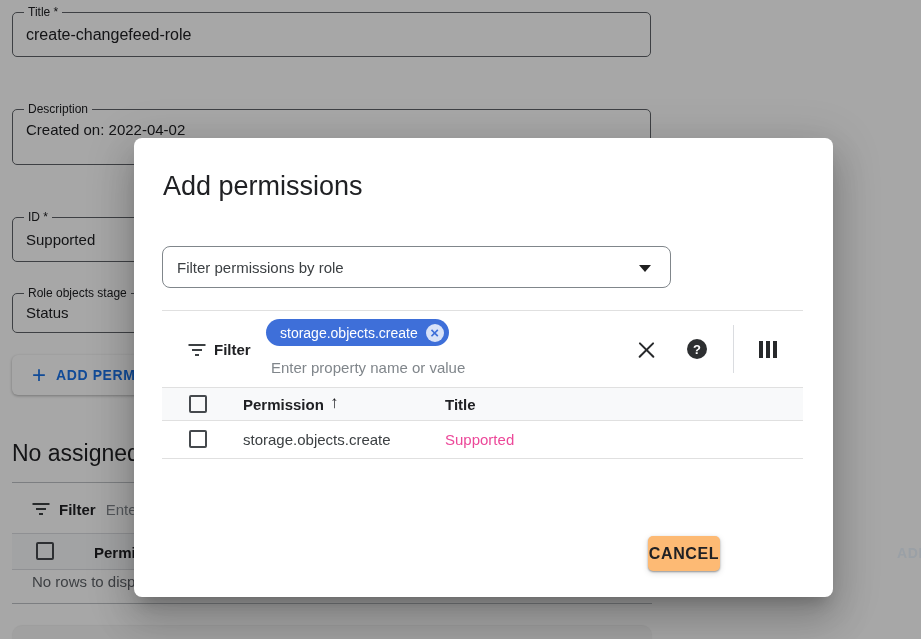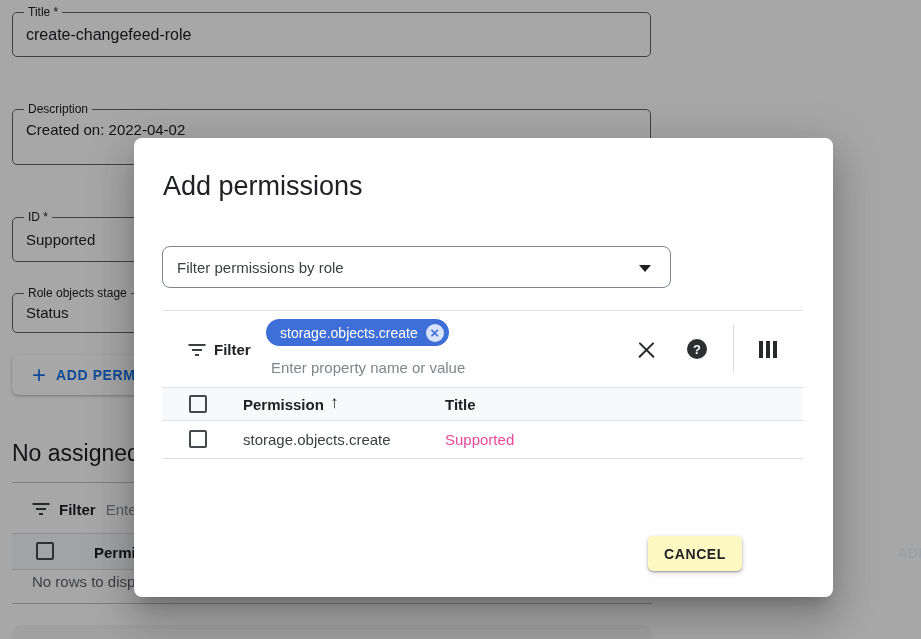--- a/index.html
+++ b/index.html
@@ -98,23 +98,23 @@
   .m-col { position:absolute; font-size:15px; font-weight:700; color:#202124; top:8px; white-space:nowrap; }
   .m-col-permission { left:81px; }
   .m-col-status { left:283px; }
   .sort-arrow { position:absolute; left:168px; top:5px; font-size:17px; font-weight:700; color:#202124; }
 
   .m-table-row { position:absolute; left:28px; top:284px; width:641px; height:37px; border-bottom:1px solid #e0e0e0; }
   .m-table-row .checkbox { position:absolute; left:27px; top:8px; }
   .cell-permission { position:absolute; left:81px; top:9px; font-size:15px; color:#3c4043; white-space:nowrap; }
   .cell-status { position:absolute; left:283px; top:9px; font-size:15px; color:#ec4899; white-space:nowrap; }
 
-  .cancel-btn { position:absolute; left:514px; top:398px; width:94px; height:35px; background:#fef9c3;
+  .cancel-btn { position:absolute; left:514px; top:398px; width:72px; height:35px; background:#fdba74;
                 border:none; border-radius:5px; box-shadow:0 1px 2px rgba(0,0,0,0.35),0 2px 6px rgba(0,0,0,0.15);
-                font-family:inherit; font-size:14px; font-weight:700; letter-spacing:0.6px; color:#202124; cursor:pointer; }
+                font-family:inherit; font-size:16px; font-weight:700; letter-spacing:0.6px; color:#202124; cursor:pointer; }
   .add-btn { position:absolute; left:763px; top:398px; height:35px; line-height:35px; background:none; border:none;
              font-family:inherit; font-size:14px; font-weight:700; letter-spacing:0.6px; color:#9aa0a6; }
 </style>
 </head>
 <body>
 
 <div class="page">
 
   <div class="field" style="left:12px; top:12px; width:639px; height:45px;">
     <span class="field-label">Title *</span>

